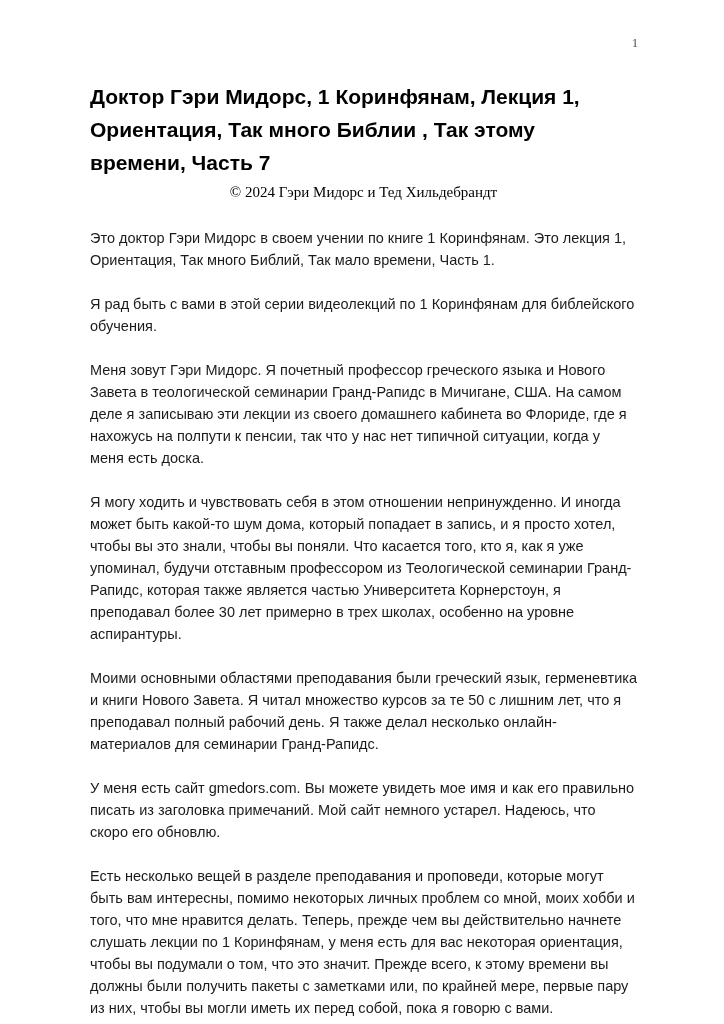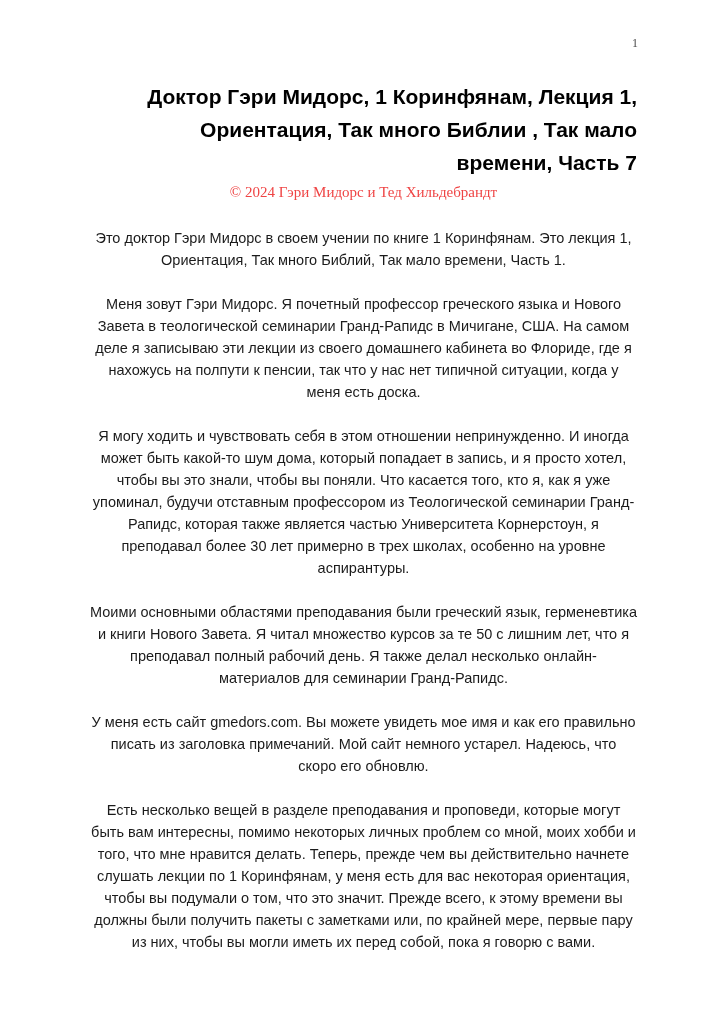--- a/index.html
+++ b/index.html
@@ -18,63 +18,64 @@
     top: 36px;
     right: 86px;
     font-family: "Liberation Serif", serif;
     font-size: 12px;
     color: #4a4a4a;
   }
   .content {
     padding: 80px 87px 0 90px;
   }
   .title {
-    text-align: right;
+    text-align: left;
     font-weight: 700;
     font-size: 21px;
     line-height: 33px;
     color: #000000;
   }
   .copyright {
     text-align: center;
     font-family: "Liberation Serif", serif;
     font-size: 15px;
     line-height: 20px;
     margin-top: 3px;
-    color: #ef4444;
+    color: #000000;
   }
   .body-text {
     margin-top: 25px;
     font-size: 14.5px;
     line-height: 22px;
-    text-align: center;
+    text-align: left;
   }
   .body-text p {
     margin: 0 0 22px 0;
   }
 </style>
 </head>
 <body>
 
 <div class="page">
 
   <div class="page-number">1</div>
 
   <div class="content">
 
     <div class="title">
       <div>Доктор Гэри Мидорс, 1 Коринфянам, Лекция 1,</div>
-      <div>Ориентация, Так много Библии , Так мало</div>
+      <div>Ориентация, Так много Библии , Так этому</div>
       <div>времени, Часть 7</div>
     </div>
 
     <div class="copyright">© 2024 Гэри Мидорс и Тед Хильдебрандт</div>
 
     <div class="body-text">
       <p>Это доктор Гэри Мидорс в своем учении по книге 1 Коринфянам. Это лекция 1, Ориентация, Так много Библий, Так мало времени, Часть 1.</p>
+      <p>Я рад быть с вами в этой серии видеолекций по 1 Коринфянам для библейского обучения.</p>
       <p>Меня зовут Гэри Мидорс. Я почетный профессор греческого языка и Нового Завета в теологической семинарии Гранд-Рапидс в Мичигане, США. На самом деле я записываю эти лекции из своего домашнего кабинета во Флориде, где я нахожусь на полпути к пенсии, так что у нас нет типичной ситуации, когда у меня есть доска.</p>
       <p>Я могу ходить и чувствовать себя в этом отношении непринужденно. И иногда может быть какой-то шум дома, который попадает в запись, и я просто хотел, чтобы вы это знали, чтобы вы поняли. Что касается того, кто я, как я уже упоминал, будучи отставным профессором из Теологической семинарии Гранд-Рапидс, которая также является частью Университета Корнерстоун, я преподавал более 30 лет примерно в трех школах, особенно на уровне аспирантуры.</p>
       <p>Моими основными областями преподавания были греческий язык, герменевтика и книги Нового Завета. Я читал множество курсов за те 50 с лишним лет, что я преподавал полный рабочий день. Я также делал несколько онлайн-материалов для семинарии Гранд-Рапидс.</p>
       <p>У меня есть сайт gmedors.com. Вы можете увидеть мое имя и как его правильно писать из заголовка примечаний. Мой сайт немного устарел. Надеюсь, что скоро его обновлю.</p>
       <p>Есть несколько вещей в разделе преподавания и проповеди, которые могут быть вам интересны, помимо некоторых личных проблем со мной, моих хобби и того, что мне нравится делать. Теперь, прежде чем вы действительно начнете слушать лекции по 1 Коринфянам, у меня есть для вас некоторая ориентация, чтобы вы подумали о том, что это значит. Прежде всего, к этому времени вы должны были получить пакеты с заметками или, по крайней мере, первые пару из них, чтобы вы могли иметь их перед собой, пока я говорю с вами.</p>
     </div>
 
   </div>
 </div>
 

